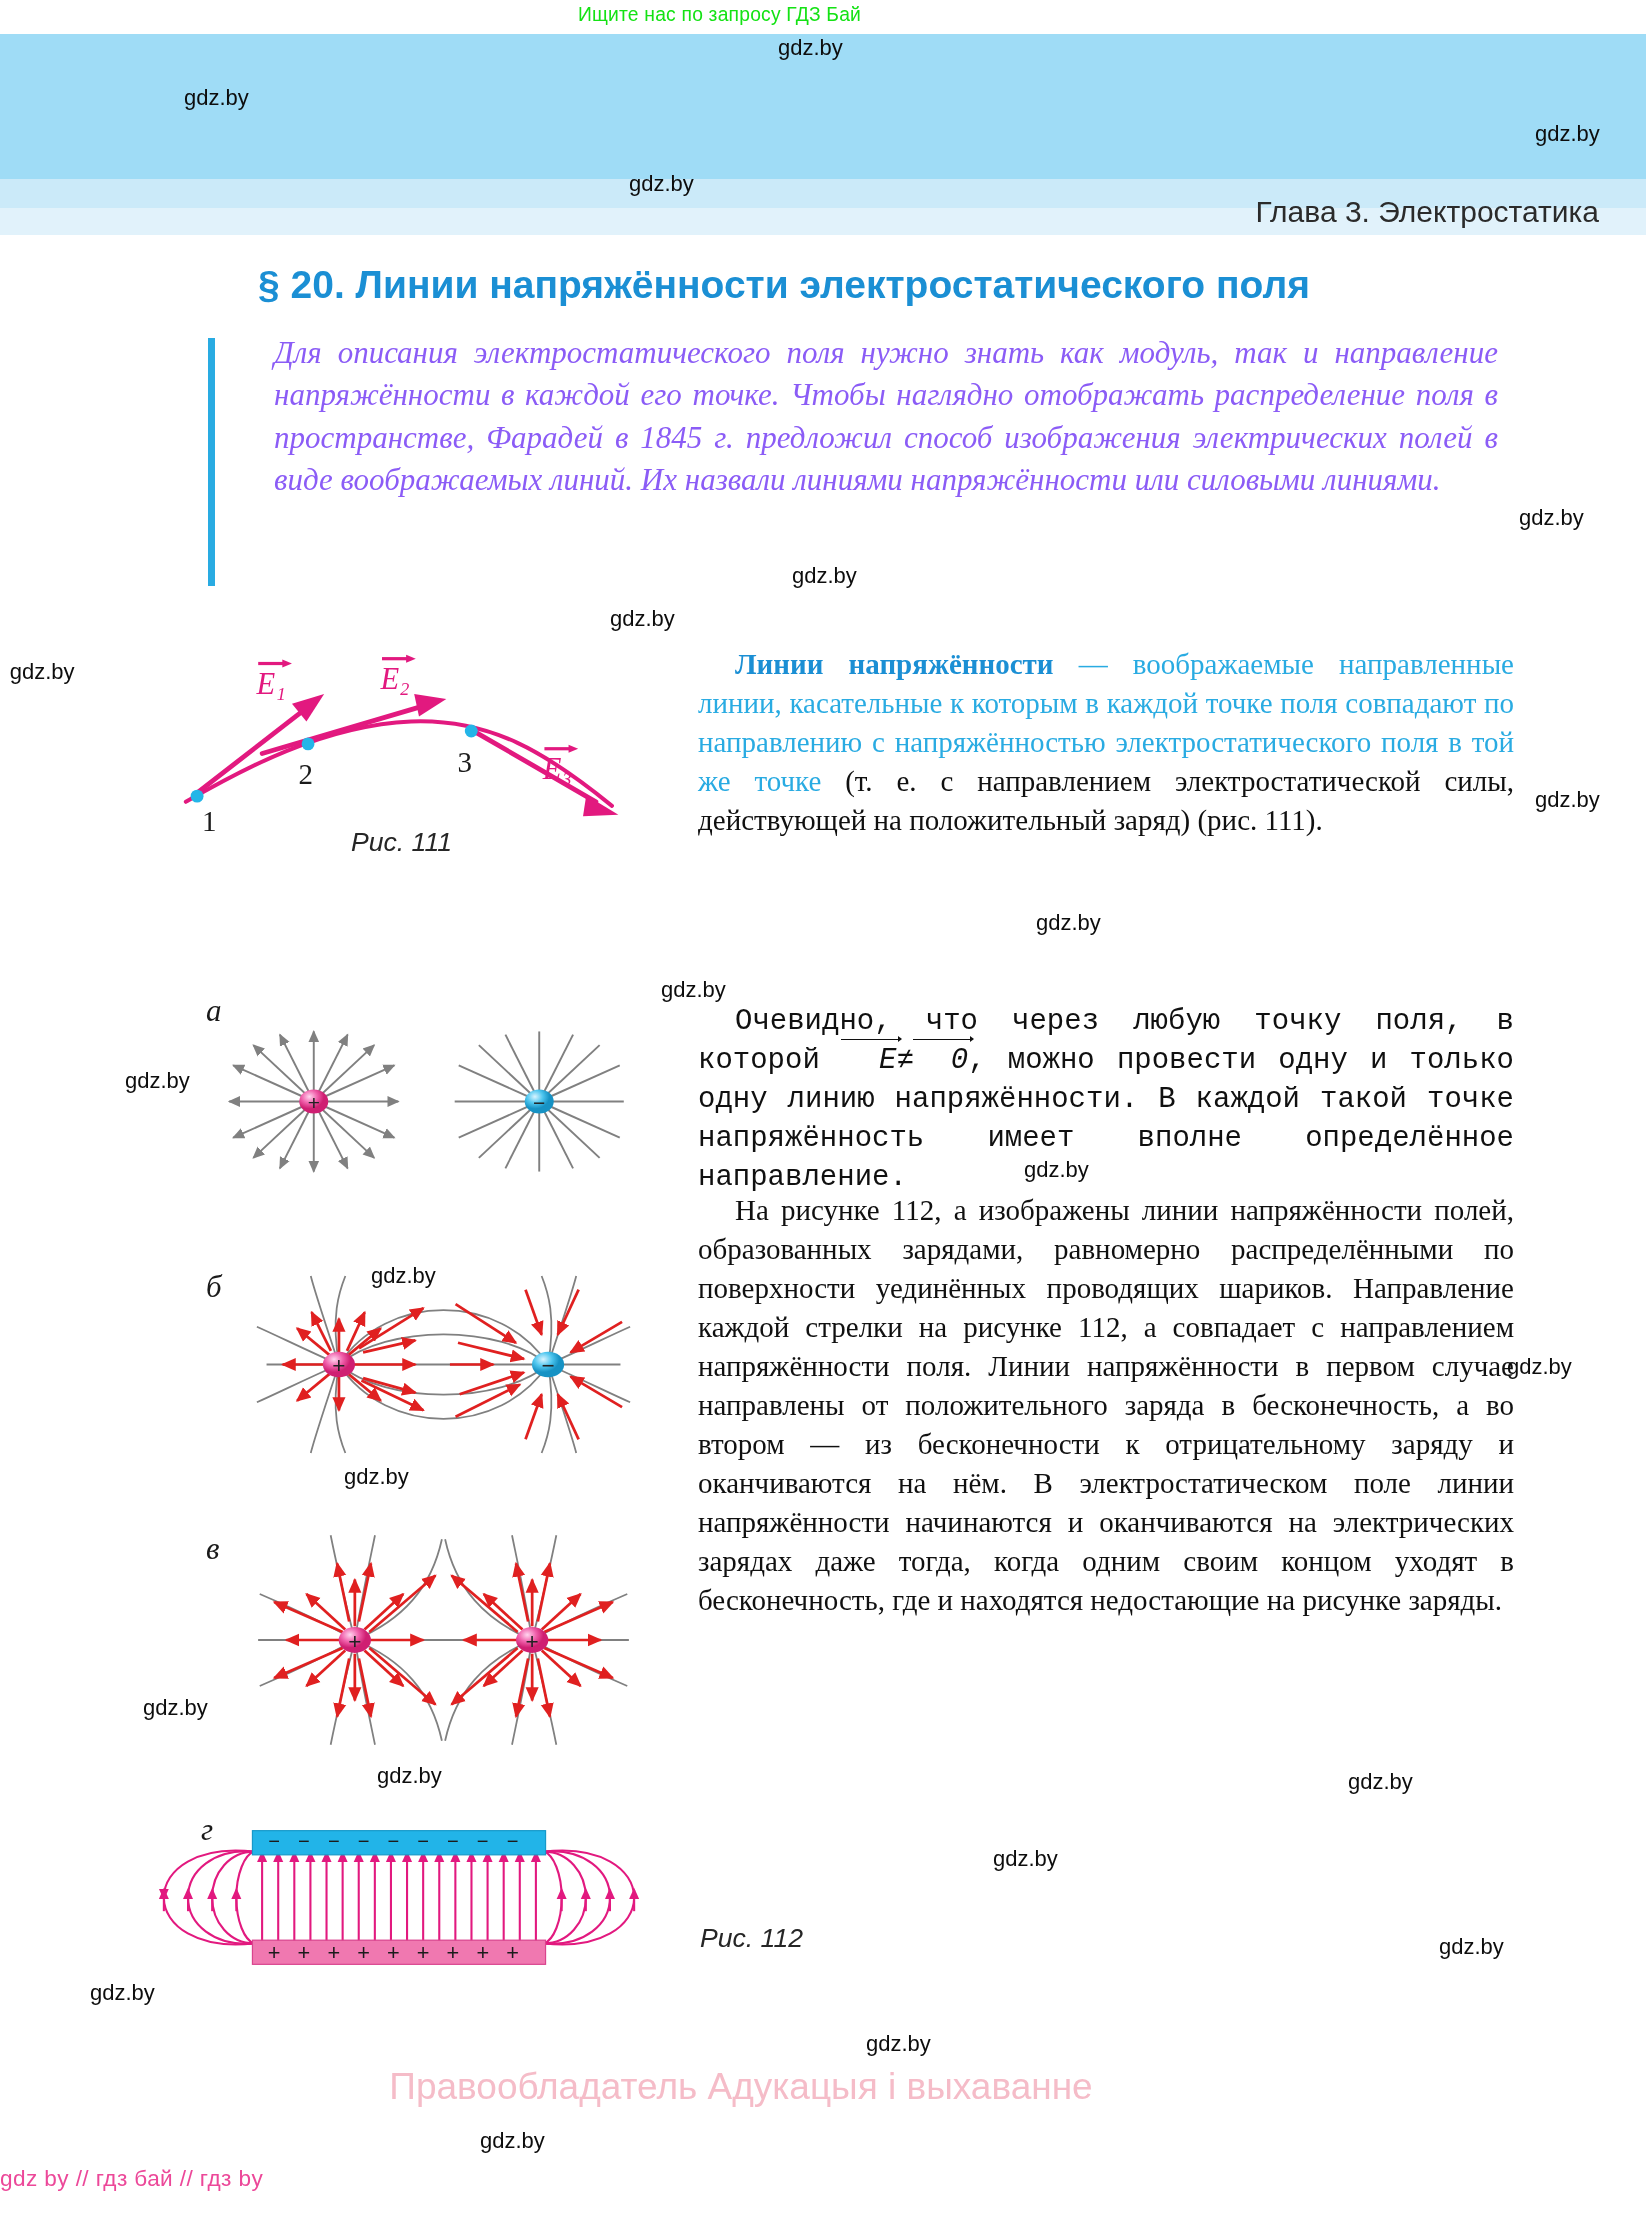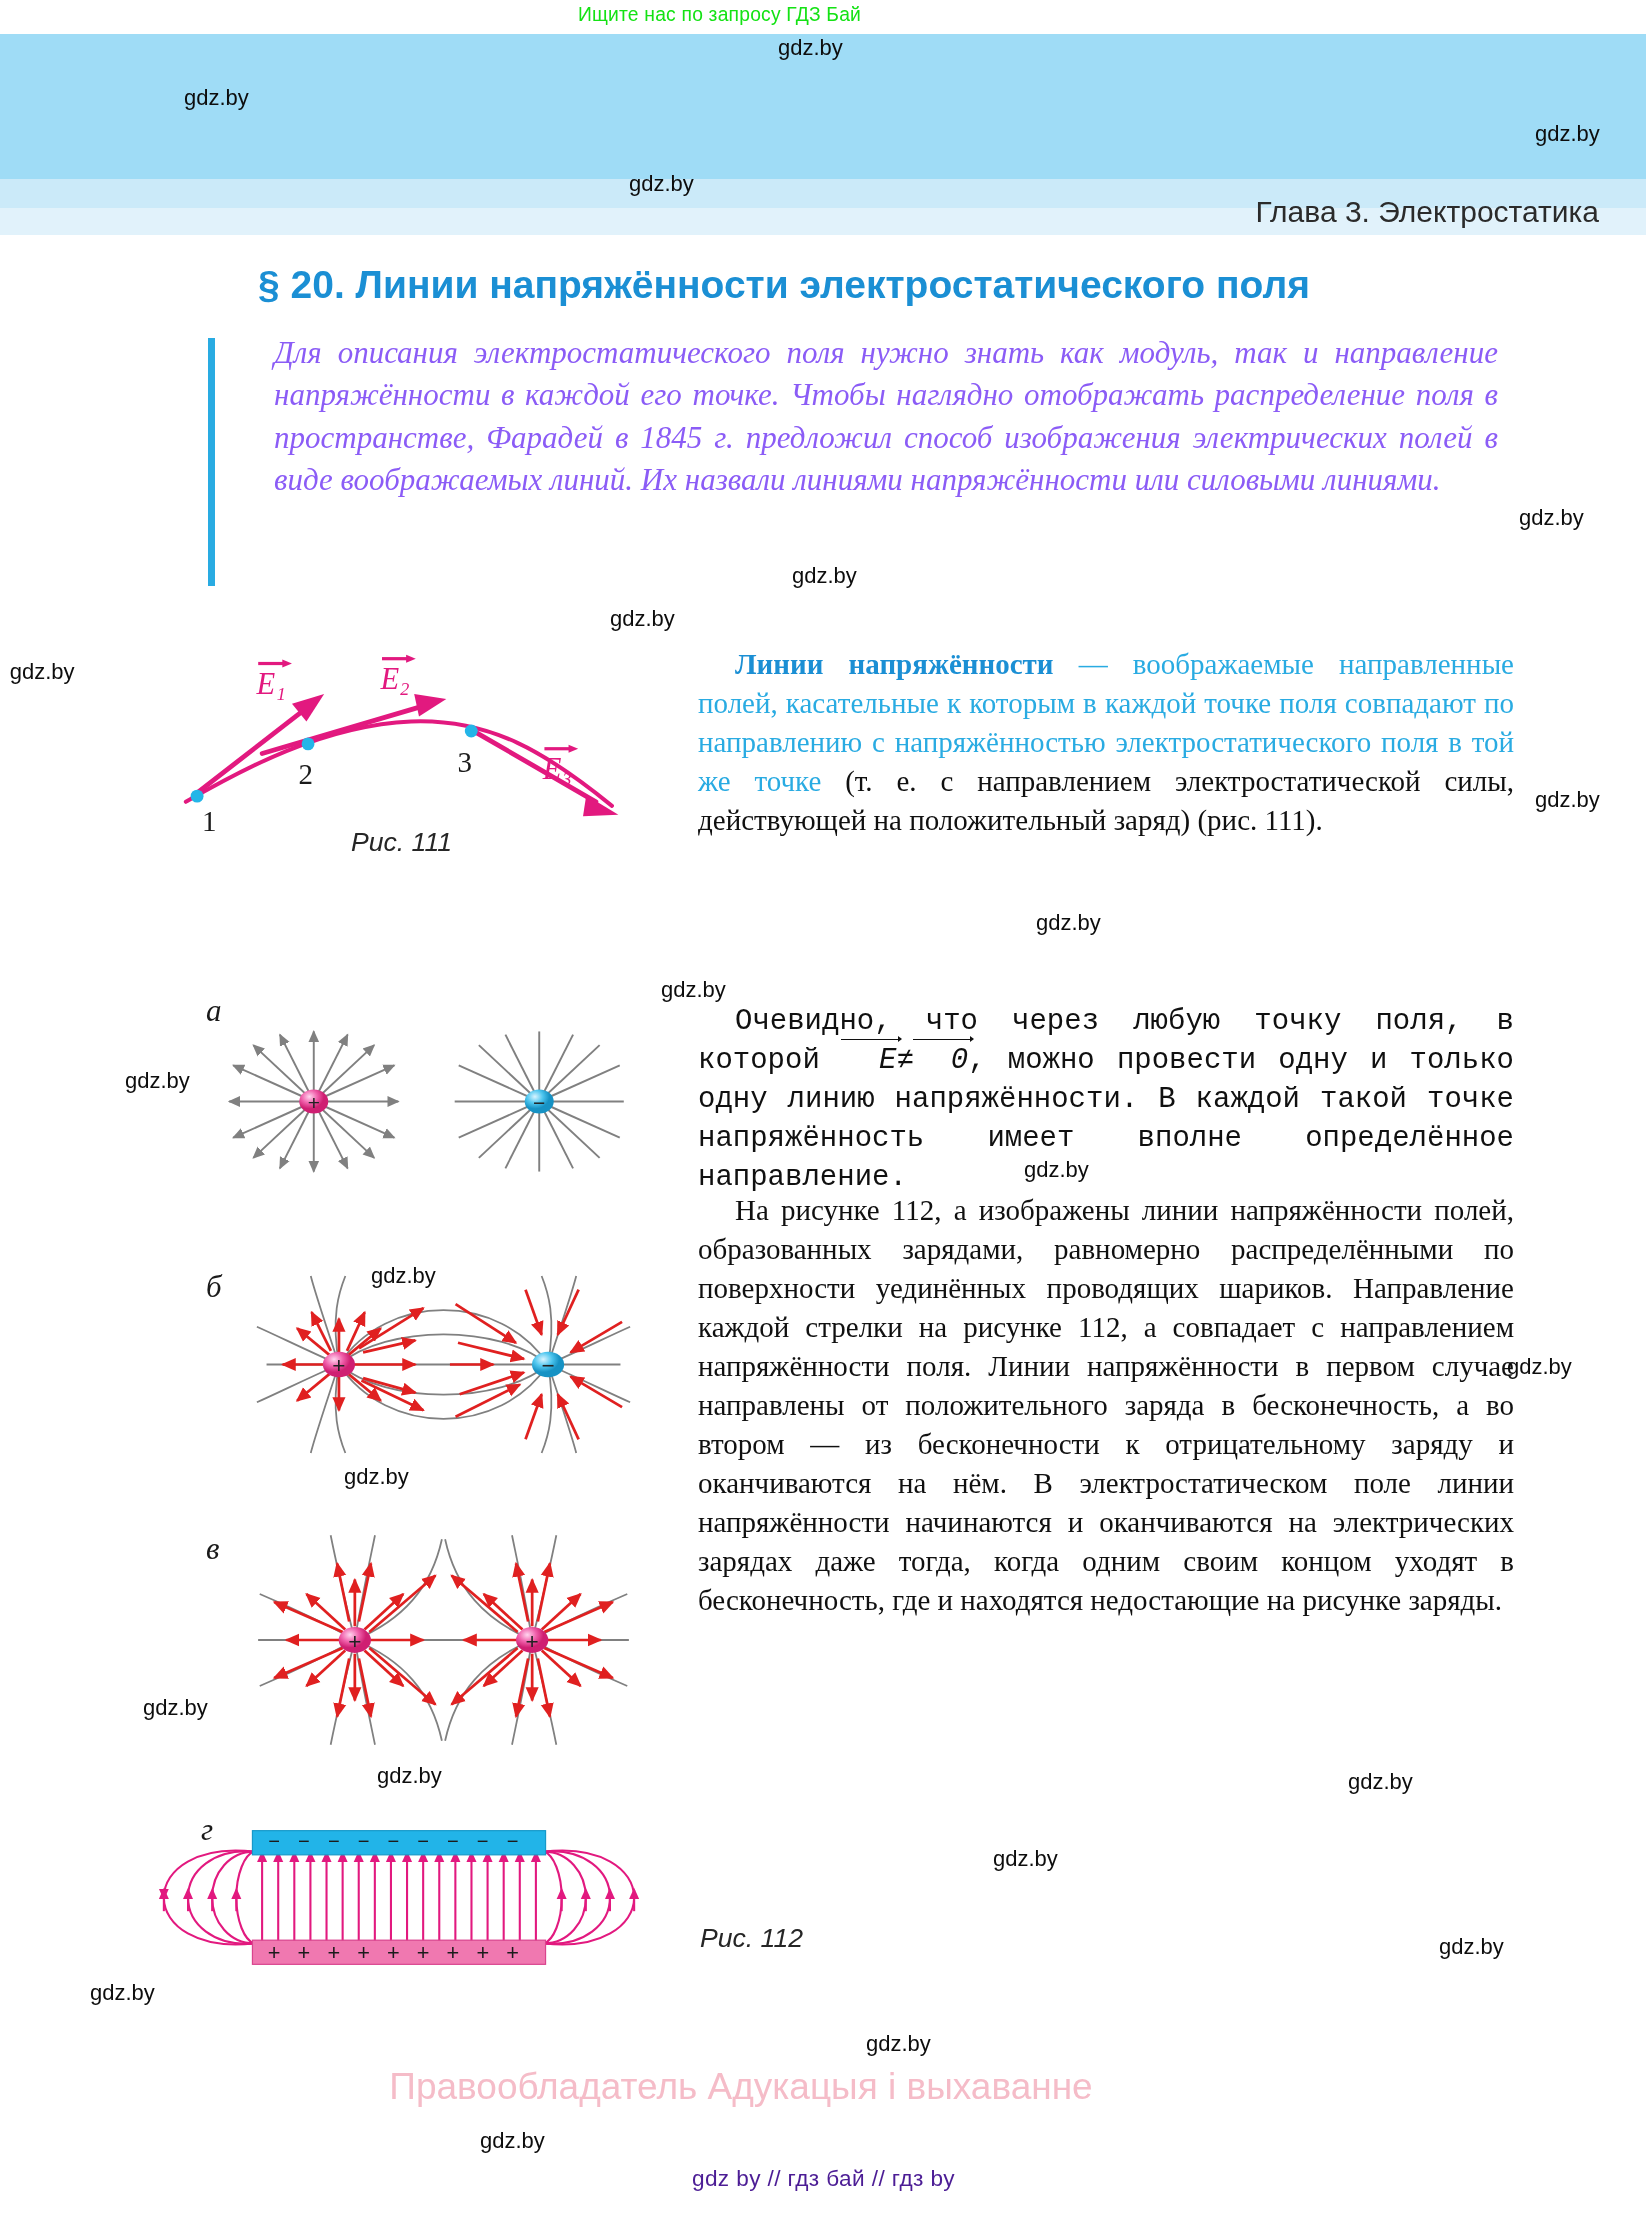--- a/index.html
+++ b/index.html
@@ -110,23 +110,23 @@
   .wm{
     font-family:"Liberation Sans",sans-serif;font-size:22px;color:#0d0d0d;
     white-space:nowrap;pointer-events:none;
   }
   #copyright-line{
     top:2066px;left:0;width:1482px;text-align:center;
     font-family:"Liberation Sans",sans-serif;font-size:37px;
     color:#f5bcc8;white-space:nowrap;
   }
   #footer-line{
-    top:2166px;left:0;width:1647px;text-align:center;
+    top:2166px;left:0;width:1647px;
     font-family:"Liberation Sans",sans-serif;font-size:22.6px;
-    color:#4c1d95;letter-spacing:0.4px;white-space:nowrap;
+    color:#ec4899;letter-spacing:0.4px;white-space:nowrap;
   }
 </style>
 </head>
 <body>
 
 <div class="abs" id="promo-strip">
   <span>Ищите нас по запросу ГДЗ Бай</span>
 </div>
 
 <div class="abs" id="header-band">
@@ -182,21 +182,21 @@
   </g>
   <g>
     <line x1="456" y1="134" x2="490" y2="134" stroke="#e2197f" stroke-width="4"></line>
     <polygon points="498,134 486,129 486,139" fill="#e2197f"></polygon>
     <text x="454" y="172" font-family="Liberation Serif, serif" font-style="italic" font-size="38" fill="#e2197f">E₃</text>
   </g>
 </svg>
 <div class="abs fig-caption" id="fig111-caption">Рис. 111</div>
 
 <div class="abs col-right body-p" id="definition-para">
-  <span class="def-term">Линии напряжённости</span><span class="def-hl"> — </span><span class="def-hl">воображаемые направленные полей, касательные к которым в каждой точке поля совпадают по направлению с напряжённостью электростатического поля в той же точке</span><span> (т. е. с направлением электростатической силы, действующей на положительный заряд) (рис. 111).</span>
+  <span class="def-term">Линии напряжённости</span><span class="def-hl"> — </span><span class="def-hl">воображаемые направленные линии, касательные к которым в каждой точке поля совпадают по направлению с напряжённостью электростатического поля в той же точке</span><span> (т. е. с направлением электростатической силы, действующей на положительный заряд) (рис. 111).</span>
 </div>
 
 <div class="abs col-right body-p" id="para-obvious">
   <span>Очевидно, что через любую точку поля, в которой </span><span class="formula"><span class="vec">E</span><span>≠</span><span class="vec">0</span></span><span>, можно провести одну и только одну линию напряжённости. В каждой такой точке напряжённость имеет вполне определённое направление.</span>
 </div>
 
 <div class="abs col-right body-p" id="para-fig112">На рисунке 112, а изображены линии напряжённости полей, образованных зарядами, равномерно распределёнными по поверхности уединённых проводящих шариков. Направление каждой стрелки на рисунке 112, а совпадает с направлением напряжённости поля. Линии напряжённости в первом случае направлены от положительного заряда в бесконечность, а во втором — из бесконечности к отрицательному заряду и оканчиваются на нём. В электростатическом поле линии напряжённости начинаются и оканчиваются на электрических зарядах даже тогда, когда одним своим концом уходят в бесконечность, где и находятся недостающие на рисунке заряды.</div>
 
 <div class="abs fig-letter" id="lbl-a">а</div>
 <div class="abs fig-letter" id="lbl-b">б</div>

